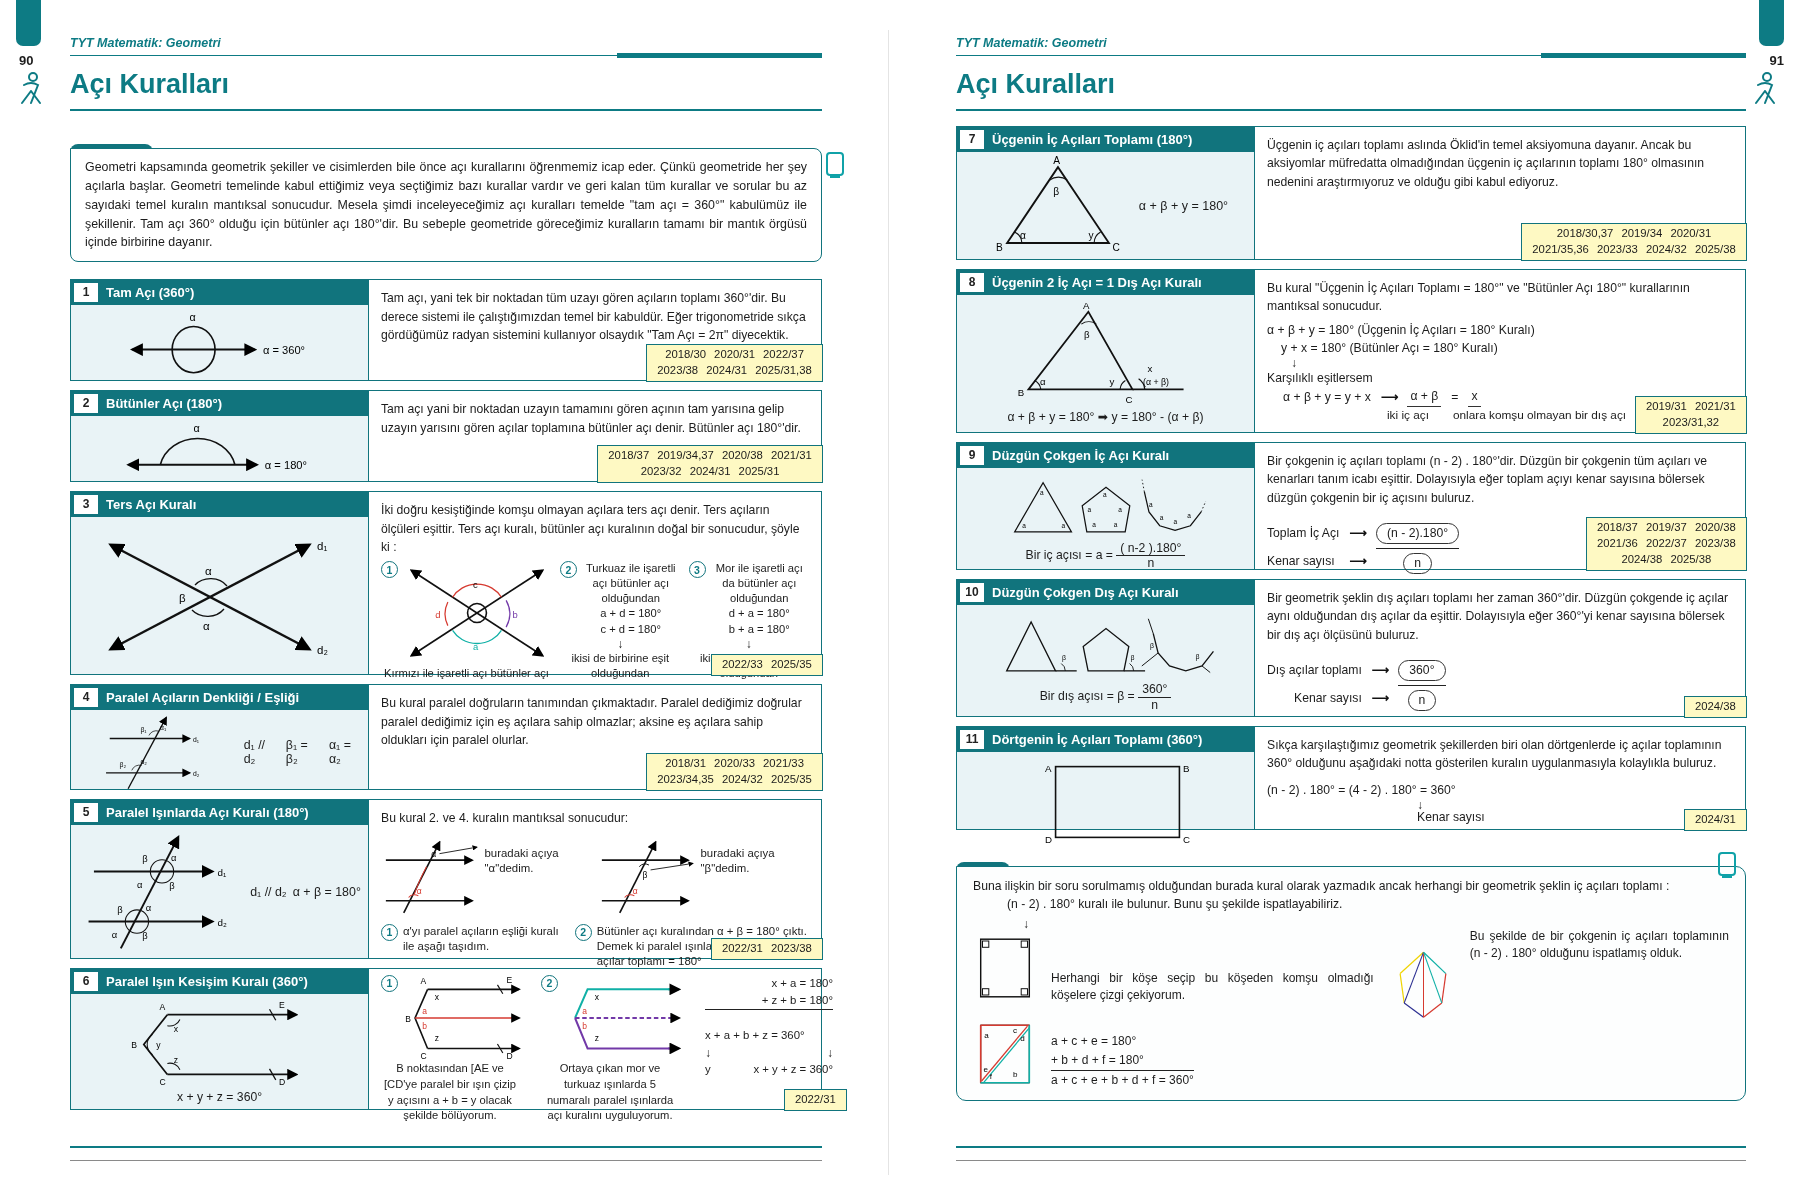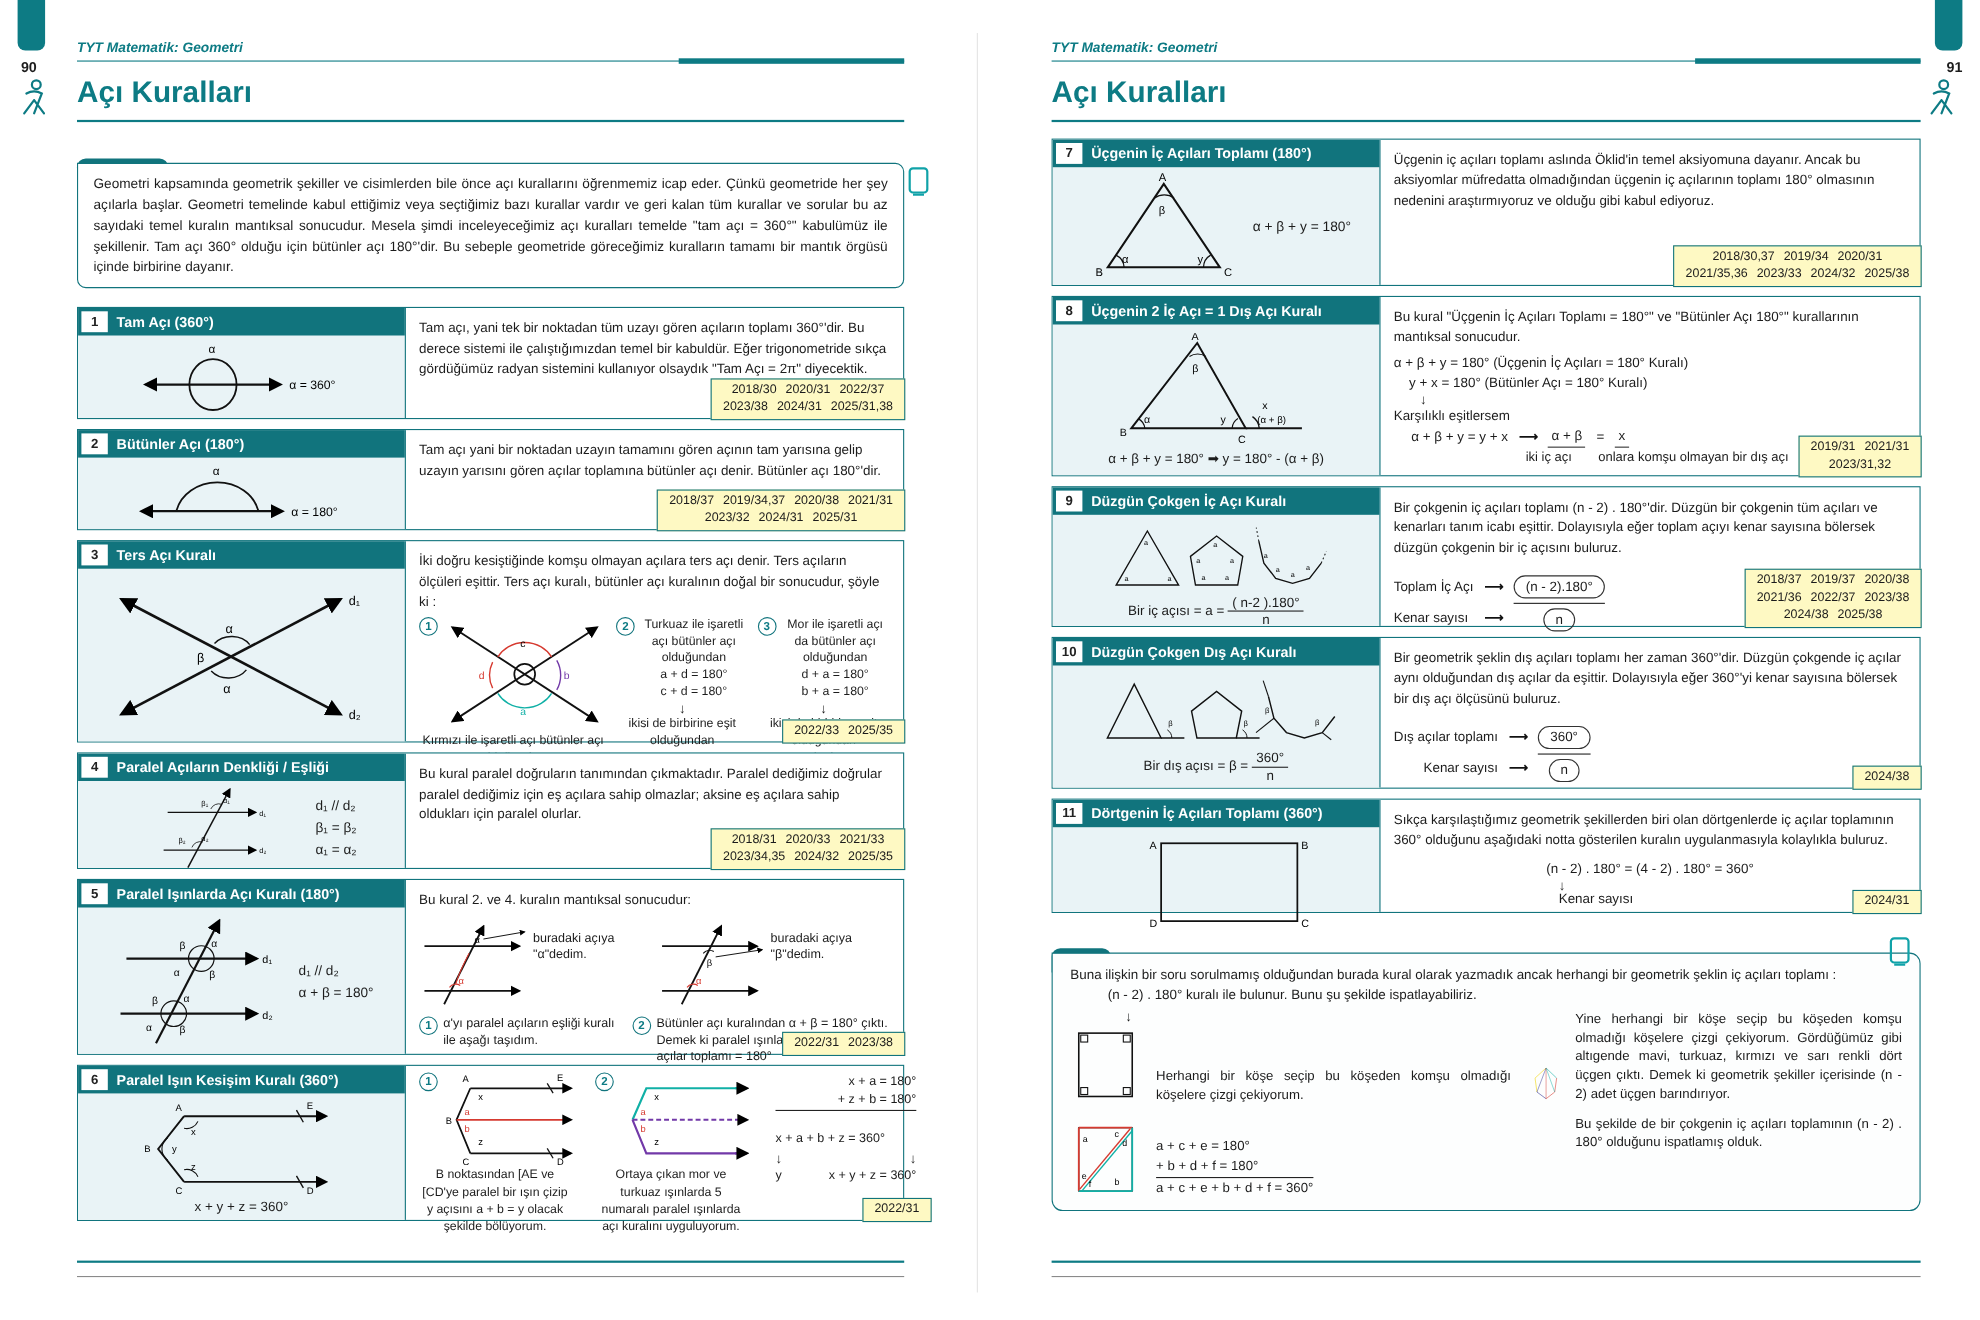--- a/index.html
+++ b/index.html
@@ -27,21 +27,21 @@
   border-right:1.8px solid var(--teal)}
 .chead{display:flex;align-items:center;background:var(--teal);color:#fff;font-weight:700;
   font-size:13px;min-height:25px;flex:none}
 .cnum{background:#fff;color:#222;min-width:24px;height:19px;line-height:19px;text-align:center;
   margin:0 8px 0 3px;font-size:12px;font-weight:700}
 .cdiag{flex:1;display:flex;flex-direction:column;align-items:center;justify-content:center;padding:4px 2px}
 .cdiag .drow{display:flex;align-items:center;justify-content:center}
 .cr{flex:1;position:relative;padding:9px 12px 8px;font-size:12.2px;line-height:1.5}
 .years{position:absolute;right:-1.8px;bottom:-1.8px;border:1.8px solid var(--teal);background:#fef9c3;
   padding:2px 10px;font-size:11.3px;text-align:center;line-height:1.4;word-spacing:5px;z-index:2}
-.eqcol{display:flex;flex-direction:column;gap:6px;font-size:12.4px;margin-left:4px}
+.eqcol{display:flex;flex-direction:row;gap:6px;font-size:12.4px;margin-left:4px}
 .circnum{display:inline-flex;align-items:center;justify-content:center;width:17px;height:17px;
   border:1.4px solid var(--teal);border-radius:50%;color:var(--teal2);font-weight:700;
   font-size:10.5px;flex:none;background:#fff}
 .r3row{display:flex;gap:8px;margin-top:5px;font-size:11.2px;text-align:center;line-height:1.35}
 .r3col{flex:1;display:flex;flex-direction:column;align-items:center;gap:1px}
 .r3top{display:flex;gap:4px;align-items:flex-start}
 .fsmall{font-size:11.2px;line-height:1.4}
 .darr{display:block;text-align:center;line-height:1;font-size:12px}
 .minirow{display:flex;gap:4px;margin-top:4px;align-items:flex-start}
 .miniblock{display:flex;align-items:flex-start;gap:2px}
@@ -717,21 +717,21 @@
           <rect x="58" y="12" width="140" height="80" fill="none" stroke="#111" stroke-width="1.8"></rect>
           <text x="46" y="18" font-size="11">A</text>
           <text x="202" y="18" font-size="11">B</text>
           <text x="46" y="98" font-size="11">D</text>
           <text x="202" y="98" font-size="11">C</text>
         </svg>
       </div>
     </div>
     <div class="cr">
       <div>Sıkça karşılaştığımız geometrik şekillerden biri olan dörtgenlerde iç açılar toplamının 360° olduğunu aşağıdaki notta gösterilen kuralın uygulanmasıyla kolaylıkla buluruz.</div>
-      <div style="text-align:center;margin-top:8px">(n - 2) . 180° = (4 - 2) . 180° = 360°</div>
+      <div style="margin-top:8px">(n - 2) . 180° = (4 - 2) . 180° = 360°</div>
       <div style="margin-left:150px;line-height:1.1">
         <span class="darr" style="text-align:left">↓</span>
         <div>Kenar sayısı</div>
       </div>
       <div class="years">
         <div>2024/31</div>
       </div>
     </div>
   </div>
 
@@ -786,21 +786,20 @@
             <line x1="16" y1="50" x2="24" y2="108" stroke="#f0d400" stroke-width="2.4"></line>
             <line x1="62" y1="8" x2="106" y2="50" stroke="#10b0a6" stroke-width="2.4"></line>
             <line x1="106" y1="50" x2="98" y2="108" stroke="#d63a30" stroke-width="2.4"></line>
             <line x1="24" y1="108" x2="62" y2="136" stroke="#2e3192" stroke-width="2.4"></line>
             <line x1="98" y1="108" x2="62" y2="136" stroke="#d63a30" stroke-width="2.4"></line>
             <line x1="62" y1="8" x2="24" y2="108" stroke="#2e3192" stroke-width="2"></line>
             <line x1="62" y1="8" x2="62" y2="136" stroke="#d63a30" stroke-width="2"></line>
             <line x1="62" y1="8" x2="98" y2="108" stroke="#10b0a6" stroke-width="2"></line>
           </svg>
           <div class="notptext">
-            <div>Yine herhangi bir köşe seçip bu köşeden komşu olmadığı köşelere çizgi çekiyorum. Gördüğümüz gibi altıgende mavi, turkuaz, kırmızı ve sarı renkli dört üçgen çıktı. Demek ki geometrik şekiller içerisinde (n - 2) adet üçgen barındırıyor.</div>
             <div style="margin-top:10px">Bu şekilde de bir çokgenin iç açıları toplamının (n - 2) . 180° olduğunu ispatlamış olduk.</div>
           </div>
         </div>
       </div>
     </div>
   </div>
 </div>
 
 <div class="footer1" style="left:70px;width:752px;top:1146px"></div>
 <div class="footer2" style="left:70px;width:752px;top:1160px"></div>

